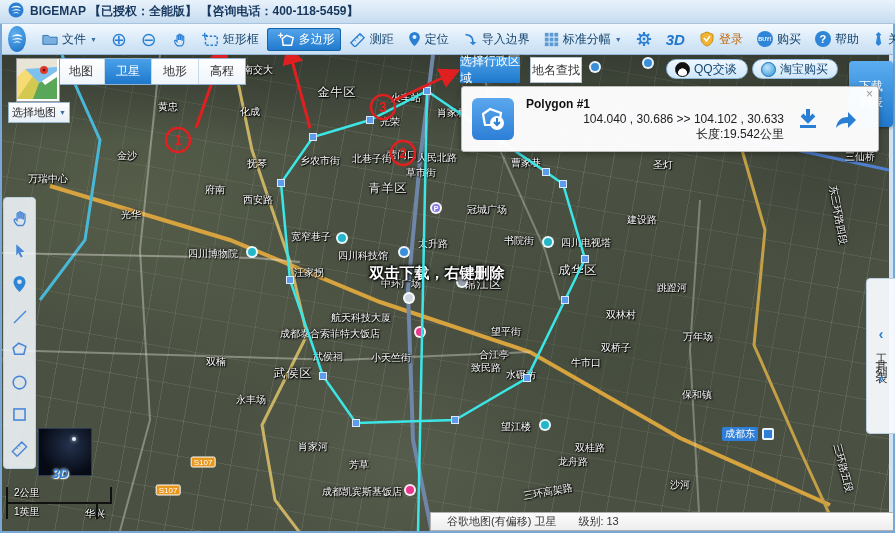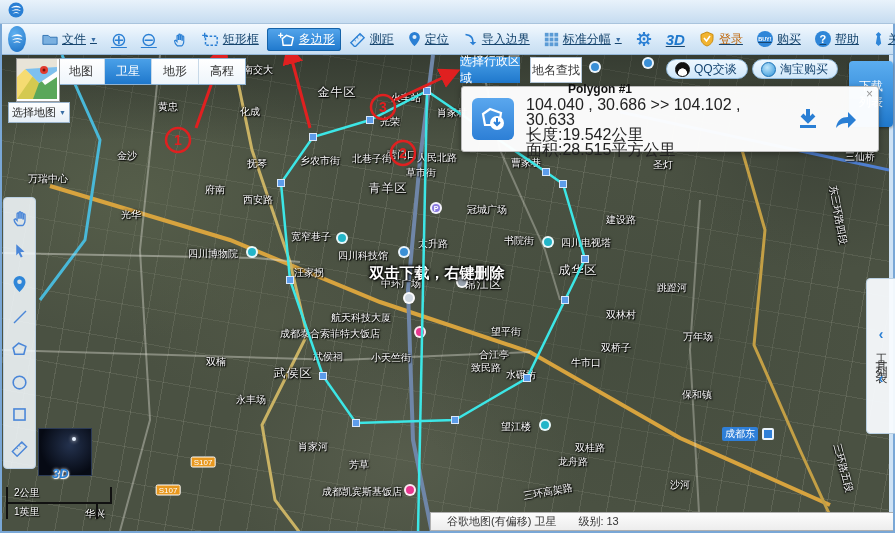--- a/index.html
+++ b/index.html
@@ -2,21 +2,21 @@
 <html><head>
 <meta charset="utf-8">
 <style>
   html,body{margin:0;padding:0;background:#9db8d2;font-family:"Liberation Sans","DejaVu Sans",sans-serif;}
   .window{position:relative;width:895px;height:533px;overflow:hidden;background:#cfe2f4;box-shadow:inset 0 0 0 2px #79a7d6;}
   
   .titlebar{position:absolute;left:0;top:0;right:0;height:24px;background:linear-gradient(#e8f2fb,#c6dcf0);display:flex;align-items:center;gap:6px;padding-left:8px;box-sizing:border-box;border-bottom:1px solid #a9c4dd;z-index:20;}
   .titlebar .title{font-size:12px;color:#16365c;font-weight:bold;}
   
   .toolbar{position:absolute;left:2px;top:24px;right:2px;height:31px;background:linear-gradient(#f3f9fe,#d6e8f8 60%,#c8def2);border-bottom:1px solid #93b5d6;display:flex;align-items:center;gap:2px;padding:0 6px;box-sizing:border-box;z-index:20;}
-  .tbtn{display:flex;align-items:center;gap:4px;padding:3px 6px;border-radius:3px;font-size:12px;color:#16456e;cursor:default;white-space:nowrap;text-decoration:underline;}
+  .tbtn{display:flex;align-items:center;gap:4px;padding:3px 6px;border-radius:3px;font-size:12px;color:#16456e;cursor:default;white-space:nowrap;}
   .tbtn.active{background:linear-gradient(#55a6ec,#1f78cc);color:#fff;box-shadow:inset 0 0 0 1px #1663a8;padding-left:11px;}
   .tsep{width:1px;height:20px;background:#aac6de;margin:0 3px;}
   .logo-round{width:26px;height:26px;border-radius:50%;background:radial-gradient(circle at 35% 30%,#5fb0f0,#1a6fc4);display:flex;align-items:center;justify-content:center;}
   .threed-text{font-size:15px;font-weight:bold;font-style:italic;color:#1f78cc;}
   .right-group{margin-left:auto;display:flex;align-items:center;gap:2px;}
   .mini-ico{width:16px;height:16px;border-radius:50%;display:flex;align-items:center;justify-content:center;color:#fff;font-size:8px;font-weight:bold;}
   .caret{font-size:7px;color:#3a6ea5;}
   
   .map-base{position:absolute;left:2px;top:55px;right:6px;bottom:2px;z-index:1;
     background-color:#4a5142;
@@ -50,22 +50,22 @@
   .admin-tab{position:absolute;left:460px;top:57px;width:60px;height:26px;z-index:10;background:linear-gradient(#4aa0e8,#1f78cc);color:#fff;font-size:12px;display:flex;align-items:center;justify-content:center;}
   .place-tab{position:absolute;left:530px;top:57px;width:52px;height:26px;z-index:10;background:#fff;border:1px solid #b5c8da;box-sizing:border-box;color:#333;font-size:12px;display:flex;align-items:center;justify-content:center;}
   .linkbtn{position:absolute;top:59px;height:20px;z-index:10;background:linear-gradient(#eef7fe,#cfe7fa);border:1px solid #8fb8da;border-radius:10px;font-size:12px;color:#15446f;display:flex;align-items:center;gap:4px;padding:0 8px;box-sizing:border-box;}
   .qq-ico{width:13px;height:13px;border-radius:50%;background:radial-gradient(circle at 50% 75%,#fff 0 35%,#111 40%);border:1px solid #111;}
   .tb-ico{width:13px;height:13px;border-radius:50%;background:radial-gradient(circle at 40% 35%,#bfe6fb,#2f93d8);border:1px solid #1a70b4;}
   .dl-btn{position:absolute;left:849px;top:61px;width:44px;height:66px;z-index:10;background:linear-gradient(#5badf0,#1f78cc);border-radius:4px;color:#fff;font-size:12px;display:flex;align-items:center;justify-content:center;text-align:center;line-height:16px;box-shadow:0 1px 3px rgba(0,0,0,.4);padding:0 6px;box-sizing:border-box;}
   
   .popup{position:absolute;left:461px;top:86px;width:418px;height:66px;z-index:12;background:rgba(255,255,255,.97);border:1px solid #bbb;border-radius:3px;box-shadow:0 2px 6px rgba(0,0,0,.35);display:flex;align-items:center;padding:0 10px;box-sizing:border-box;gap:12px;}
   .popup .bigicon{width:42px;height:42px;border-radius:6px;background:linear-gradient(#5aa7ee,#2d7fd6);flex:0 0 auto;display:flex;align-items:center;justify-content:center;}
   .popup .ptext{flex:1;line-height:15px;}
-  .popup .ptitle{font-size:12px;font-weight:bold;color:#111;margin-left:42px;}
-  .popup .pline{font-size:16px;color:#222;}
+  .popup .ptitle{font-size:12px;font-weight:bold;color:#111;}
+  .popup .pline{font-size:12px;color:#222;text-align:right;}
   .popup .actions{display:flex;gap:14px;align-items:center;margin-right:10px;}
   .popup .close{position:absolute;right:5px;top:1px;font-size:12px;color:#999;line-height:12px;}
   
   .lstrip{position:absolute;left:3px;top:197px;width:33px;height:272px;z-index:10;background:rgba(243,248,252,.88);border:1px solid #b9cfe2;border-radius:4px;display:flex;flex-direction:column;align-items:center;justify-content:space-around;padding:4px 0;box-sizing:border-box;}
   .lstrip .tool{width:26px;height:26px;display:flex;align-items:center;justify-content:center;}
   
   .globe{position:absolute;left:38px;top:428px;width:52px;height:46px;z-index:9;background:radial-gradient(circle at 60% 35%,#24324e,#060a14 70%);border:1px solid #2b3a55;}
   .globe .dot{position:absolute;left:33px;top:8px;width:4px;height:4px;border-radius:50%;background:#e8f2ff;box-shadow:0 0 4px #fff;}
   .mini3d{position:absolute;left:52px;top:466px;z-index:9;font-size:13px;font-weight:bold;font-style:italic;color:#2a7fd4;text-shadow:0 0 3px #fff,1px 1px 1px #fff;}
   .scale{position:absolute;left:6px;top:484px;width:110px;height:36px;z-index:9;}
@@ -87,20 +87,21 @@
 
 <div class="window">
 
   <div class="titlebar">
     <span>
       <svg width="16" height="16" viewBox="0 0 16 16">
           <circle cx="8" cy="8" r="7.5" fill="#2a7fd4"></circle>
           <path d="M3 6c3-3 8-3 10 0-3-1-7-1-10 0zM3.5 9c3-2.5 7-2.5 9.5 0-3-1-6.5-1-9.5 0zM4.5 11.5c2.5-2 5-2 7 0-2.5-.8-4.5-.8-7 0z" fill="#fff"></path>
         </svg>
     </span>
+    <span class="title">BIGEMAP 【已授权：全能版】 【咨询电话：400-118-5459】</span>
   </div>
 
   <div class="toolbar">
     <span class="logo-round">
       <svg width="18" height="18" viewBox="0 0 16 16">
           <path d="M3 6c3-3 8-3 10 0-3-1-7-1-10 0zM3.5 9c3-2.5 7-2.5 9.5 0-3-1-6.5-1-9.5 0zM4.5 11.5c2.5-2 5-2 7 0-2.5-.8-4.5-.8-7 0z" fill="#fff"></path>
         </svg>
     </span>
     <span class="tsep"></span>
     <span class="tbtn">
@@ -246,21 +247,21 @@
       <div class="map-label" style="left: 127px; top: 156px;">金沙</div>
       <div class="map-label" style="left: 48px; top: 179px;">万瑞中心</div>
       <div class="map-label" style="left: 131px; top: 215px;">光华</div>
       <div class="map-label" style="left: 213px; top: 254px;">四川博物院</div>
       <div class="map-label" style="left: 311px; top: 237px;">宽窄巷子</div>
       <div class="map-label" style="left: 363px; top: 256px;">四川科技馆</div>
       <div class="map-label" style="left: 433px; top: 244px;">太升路</div>
       <div class="map-label" style="left: 519px; top: 241px;">书院街</div>
       <div class="map-label" style="left: 586px; top: 243px;">四川电视塔</div>
       <div class="map-label" style="left: 487px; top: 210px;">冠城广场</div>
-      <div class="map-label" style="left: 611px; top: 220px; padding-left: 20px;">建设路</div>
+      <div class="map-label" style="left: 632px; top: 220px; padding-left: 20px;">建设路</div>
       <div class="map-label" style="left: 526px; top: 163px;">曹家巷</div>
       <div class="map-label" style="left: 663px; top: 165px;">圣灯</div>
       <div class="map-label" style="left: 860px; top: 157px;">三仙桥</div>
       <div class="map-label" style="left: 309px; top: 273px;">汪家拐</div>
       <div class="map-label" style="left: 401px; top: 284px;">中环广场</div>
       <div class="map-label" style="left: 361px; top: 318px;">航天科技大厦</div>
       <div class="map-label" style="left: 506px; top: 332px;">望平街</div>
       <div class="map-label" style="left: 672px; top: 288px;">跳蹬河</div>
       <div class="map-label" style="left: 621px; top: 315px;">双林村</div>
       <div class="map-label" style="left: 698px; top: 337px;">万年场</div>
@@ -377,21 +378,20 @@
       <svg width="30" height="30" viewBox="0 0 30 30">
           <path d="M5 10l7-5 11 4-2 12H7z" fill="none" stroke="#fff" stroke-width="2.2"></path>
           <circle cx="19" cy="19" r="7" fill="#fff"></circle>
           <path d="M19 14v6M16 18l3 3 3-3" stroke="#2d7fd6" stroke-width="2" fill="none"></path>
         </svg>
     </span>
     <span class="ptext">
       <div class="ptitle">Polygon #1</div>
       <div class="pline">104.040 , 30.686 &gt;&gt; 104.102 , 30.633</div>
       <div class="pline">长度:19.542公里</div>
-      <div class="pline">面积:28.515平方公里</div>
     </span>
     <span class="actions">
       <svg width="24" height="22" viewBox="0 0 24 22">
           <path d="M12 1v10M6 7l6 6 6-6" stroke="#2a7fd4" stroke-width="4" fill="none"></path>
           <path d="M4 17h16v3H4z" fill="#2a7fd4"></path>
         </svg>
       <svg width="24" height="20" viewBox="0 0 24 20">
           <path d="M2 19c1-8 6-11 12-11V3l8 8-8 8v-5c-5 0-9 1-12 5z" fill="#2a7fd4"></path>
         </svg>
     </span>

